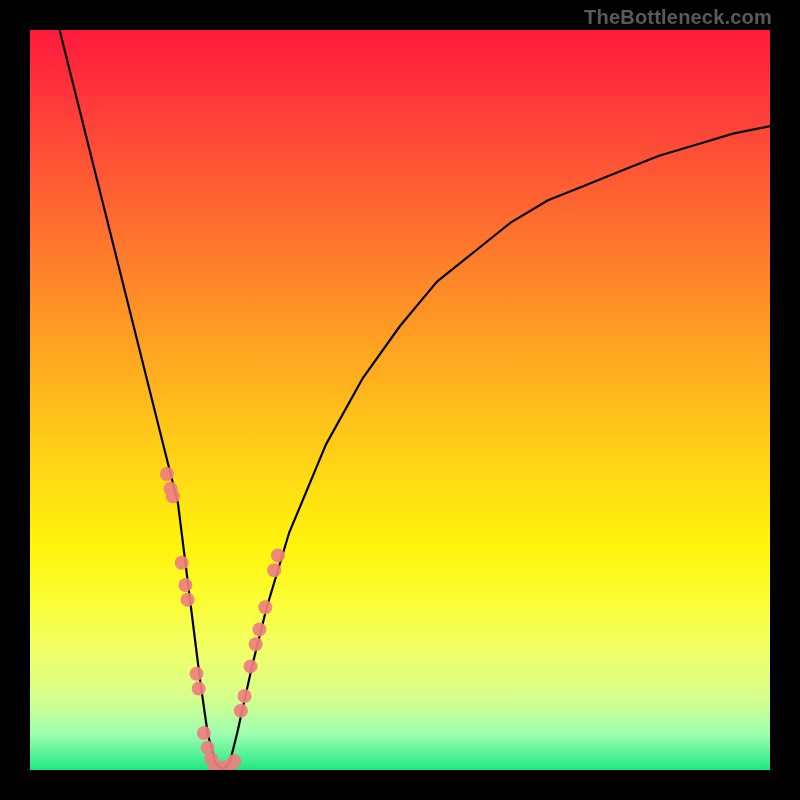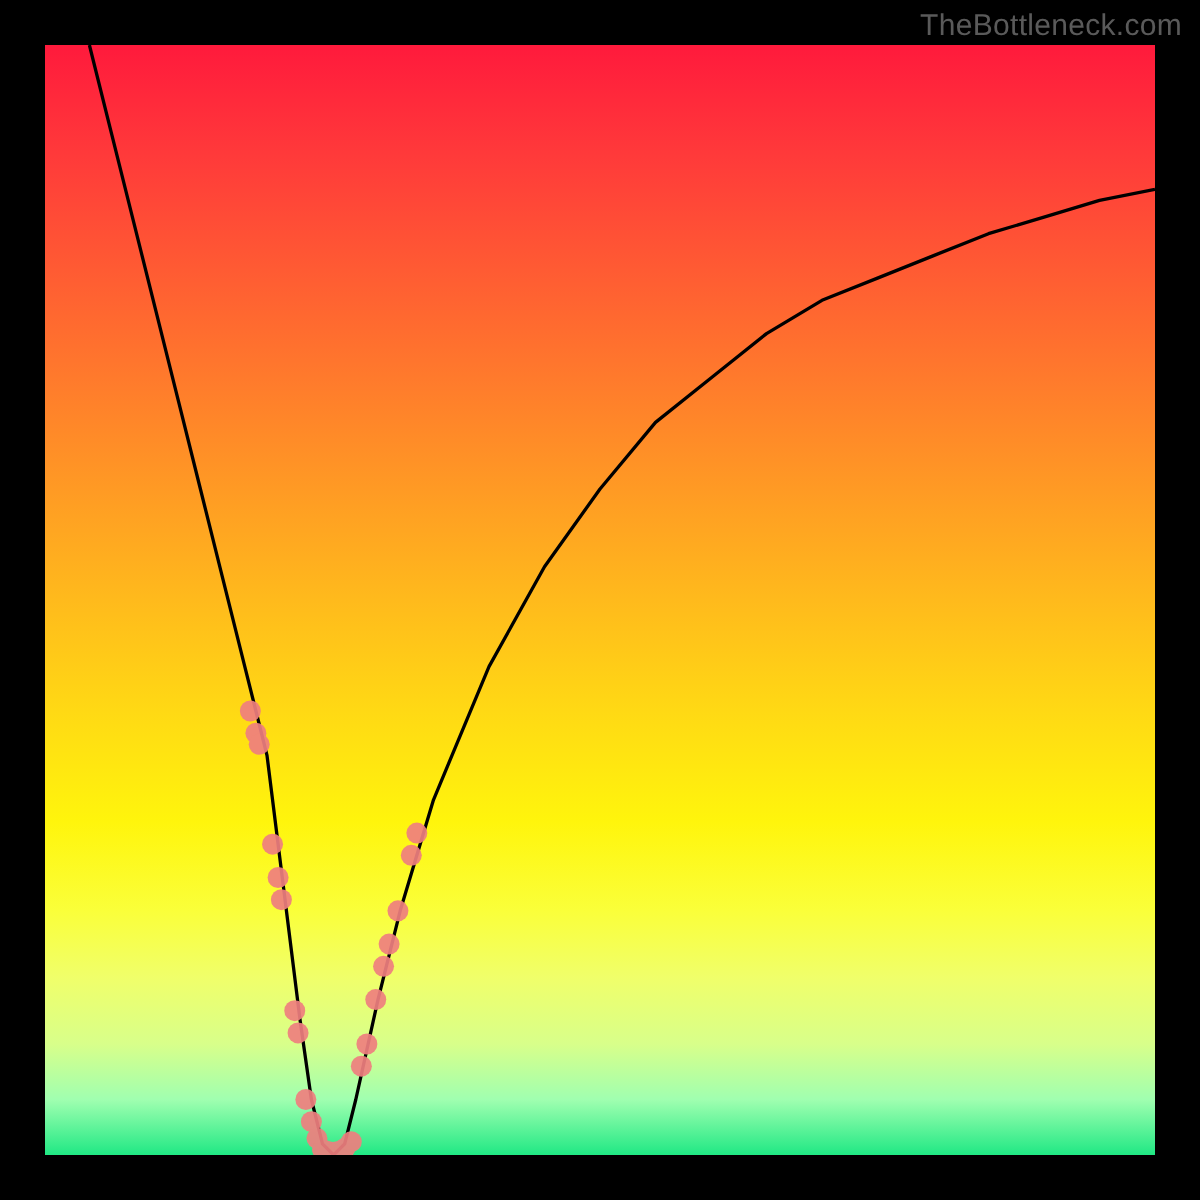--- a/index.html
+++ b/index.html
@@ -29,24 +29,24 @@
       #faff3a 78%,
       #f0ff6a 84%,
       #d8ff8a 90%,
       #a0ffb0 95%,
       #20e884 100%
     );
   }
   .watermark {
     position: absolute;
     top: 6px;
-    right: 12px;
+    right: 28px;
     color: #5a5a5a;
     font-size: 20px;
-    font-weight: 400;
+    font-weight: 700;
     letter-spacing: 0.2px;
   }
   .curve-svg {
     position: absolute;
     left: 0;
     top: 0;
     width: 100%;
     height: 100%;
     pointer-events: none;
   }

